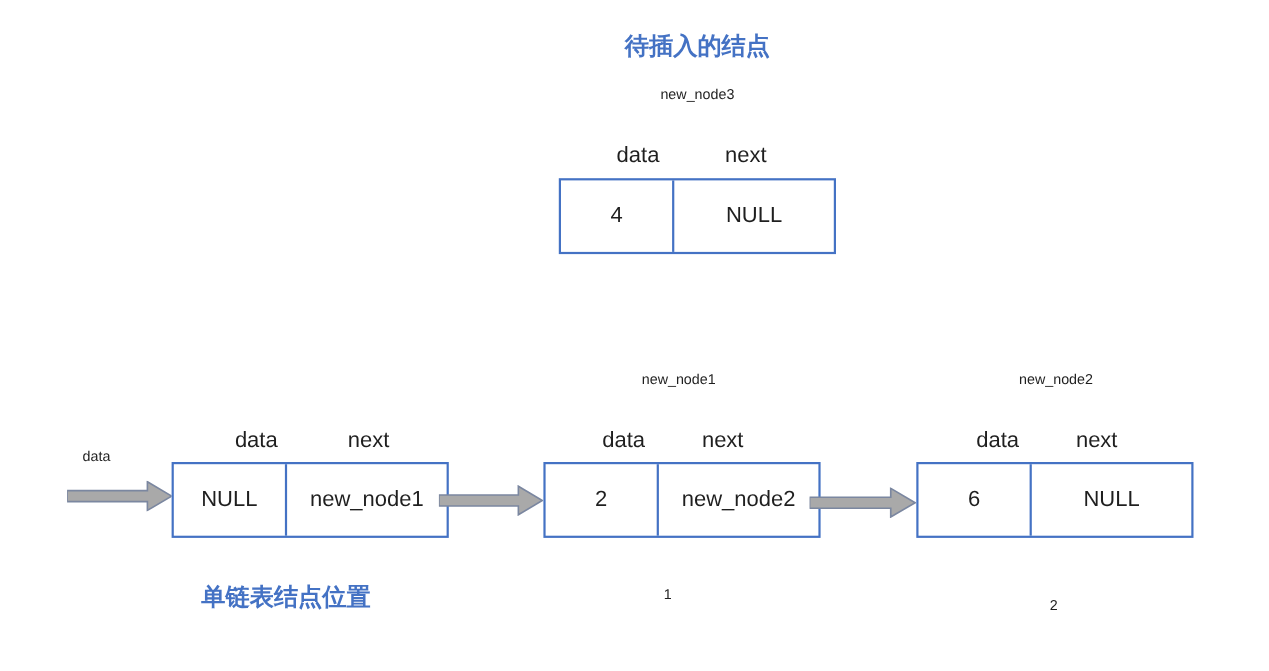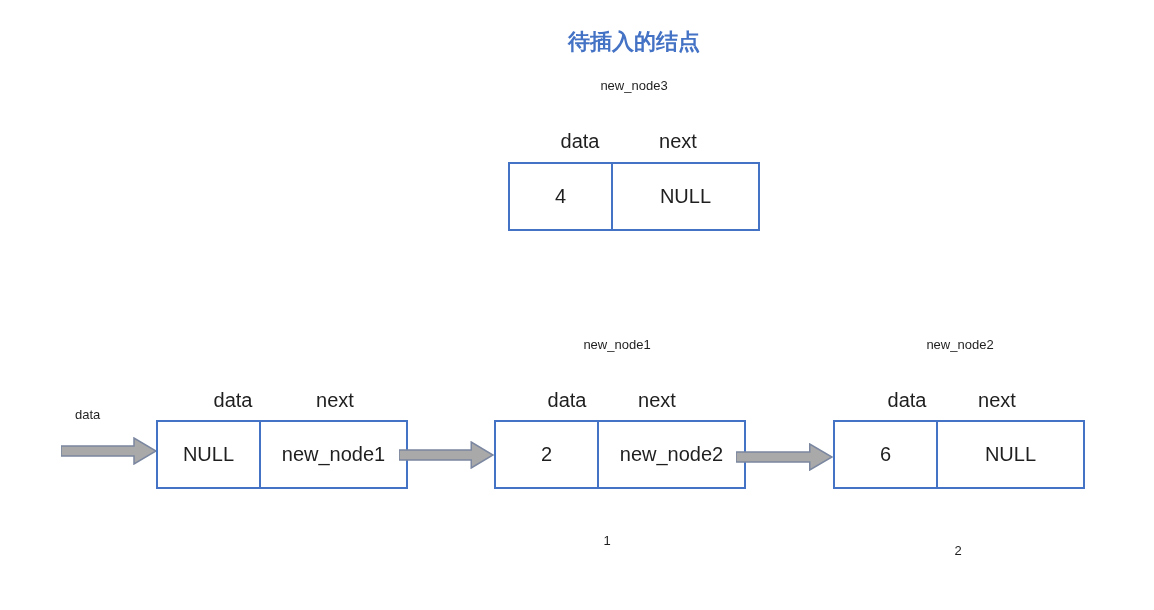--- a/index.html
+++ b/index.html
@@ -68,16 +68,17 @@
   </svg>
 
   <div class="abs lbl cx" style="left:960px;top:337px;">new_node2</div>
   <div class="abs hdr cx" style="left:907px;top:389px;">data</div>
   <div class="abs hdr cx" style="left:997px;top:389px;">next</div>
   <div class="node-box" style="left:833px;top:420px;">
     <div class="cell data">6</div>
     <div class="cell next">NULL</div>
   </div>
 
+  <div class="abs blue" style="left:183px;top:528px;">单链表结点位置</div>
   <div class="abs lbl cx" style="left:607px;top:533px;">1</div>
   <div class="abs lbl cx" style="left:958px;top:543px;">2</div>
 
 </div>
 
 </body></html>

